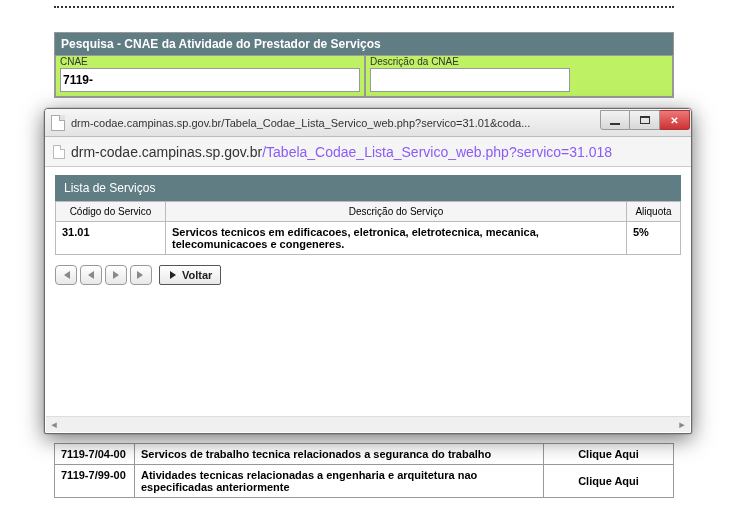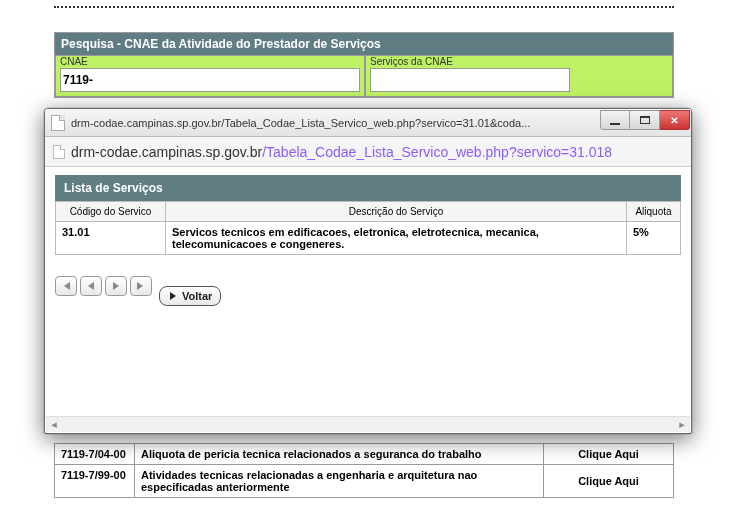--- a/index.html
+++ b/index.html
@@ -176,21 +176,21 @@
   .popup-body {
     position: absolute;
     top: 58px; left: 0; right: 0; bottom: 18px;
     overflow: hidden;
     background: #fff;
     padding: 8px 10px 0 10px;
   }
   .list-header {
     background: #5f7d82;
     color: #fff;
-    font-weight: bold;
+    font-weight: normal;
     padding: 5px 8px;
     border: 1px solid #5f7d82;
     font-size: 12px;
   }
   .svc-table { width: 100%; border-collapse: collapse; }
   .svc-table th, .svc-table td {
     border: 1px solid #bbb;
     padding: 4px 6px;
     font-size: 11px;
     text-align: left;
@@ -218,28 +218,27 @@
     border-radius: 4px;
     background: linear-gradient(#fff,#e8e8e8);
     display: flex; align-items: center; justify-content: center;
     color: #888;
   }
   .navbtn svg { width: 10px; height: 10px; fill: #888; }
   .voltar-btn {
     height: 20px;
     padding: 0 8px;
     border: 1px solid #555;
-    border-radius: 8px;
+    border-radius: 2px;
     background: linear-gradient(#fff,#e8e8e8);
     display: flex; align-items: center; gap: 4px;
     font-size: 11px;
     font-weight: bold;
     color: #222;
     margin-left: 4px;
-    margin-top: 21px;
   }
   .voltar-btn svg { width: 10px; height: 10px; fill: #222; }
 
   .hscroll {
     position: absolute;
     left:1px; right:1px; bottom:1px;
     height: 16px;
     background: #f0f0f0;
     border-top: 1px solid #ddd;
     display: flex; align-items: center;
@@ -257,31 +256,31 @@
 <div class="dots"></div>
 
 <div class="outer">
   <div class="section-title">Pesquisa - CNAE da Atividade do Prestador de Serviços</div>
   <div class="form-row">
     <div class="form-cell" style="flex:0 0 310px">
       <span class="form-label">CNAE</span>
       <input class="form-input" value="7119-" style="">
     </div>
     <div class="form-cell">
-      <span class="form-label">Serviços da CNAE</span>
+      <span class="form-label">Descrição da CNAE</span>
       <input class="form-input w200" value="" style="">
     </div>
   </div>
 </div>
 
 <table class="bg-table">
   <tbody>
       <tr>
     <td class="code">7119-7/04-00</td>
-    <td>Aliquota de pericia tecnica relacionados a seguranca do trabalho</td>
+    <td>Servicos de trabalho tecnica relacionados a seguranca do trabalho</td>
     <td class="action">Clique Aqui</td>
   </tr>
   <tr>
     <td class="code">7119-7/99-00</td>
     <td>Atividades tecnicas relacionadas a engenharia e arquitetura nao especificadas anteriormente</td>
     <td class="action">Clique Aqui</td>
   </tr>
 </tbody>
   </table>
 

